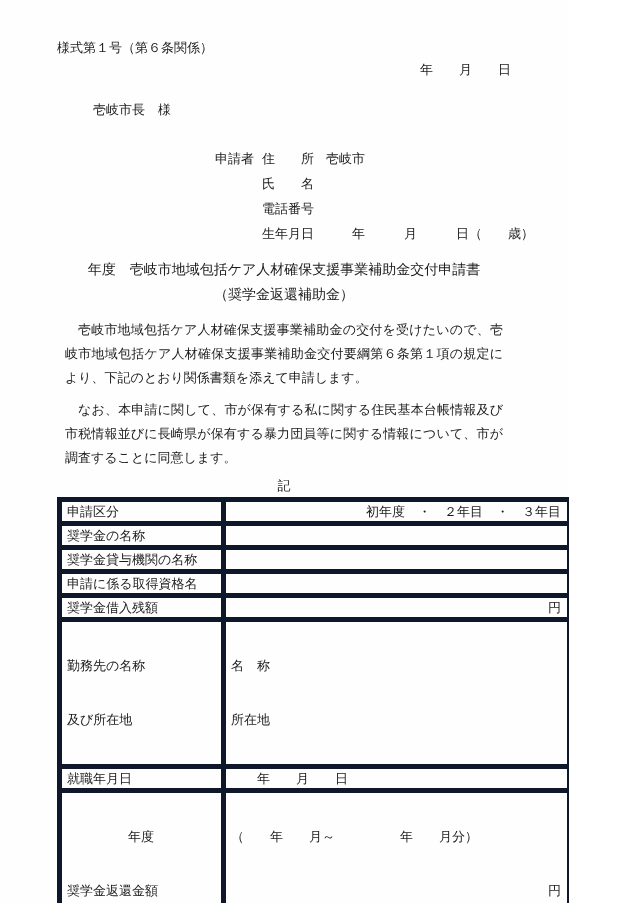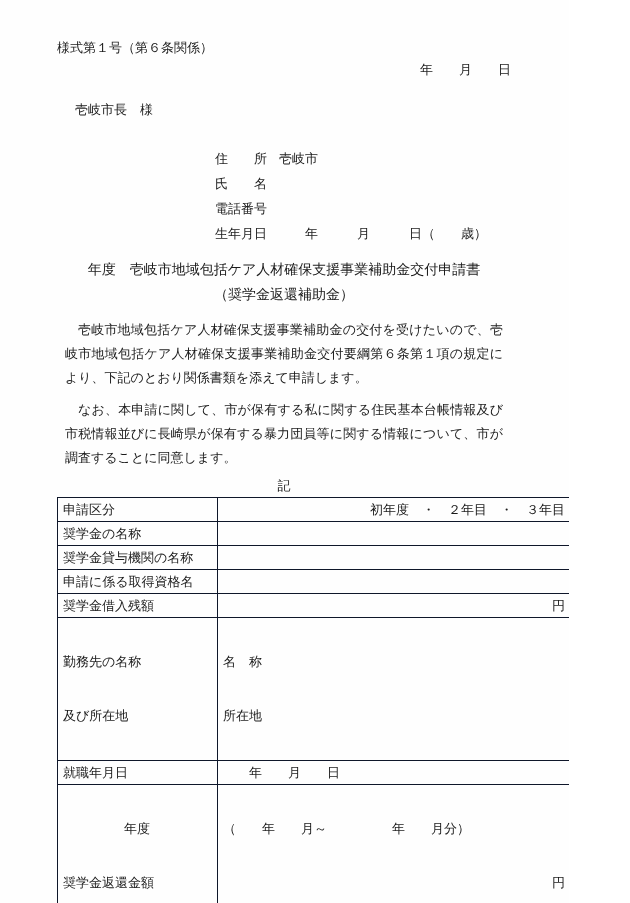--- a/index.html
+++ b/index.html
@@ -10,21 +10,21 @@
     background:#fefefe;
     color:#1b1b1b;
     font-family:"Liberation Serif","DejaVu Serif",serif;
     font-size:13px;
     line-height:16px;
     padding:40px 58px 13px 57px;
     overflow:hidden;
   }
   .form-number { text-align:left; }
   .date-line   { text-align:right; margin-top:6px; }
-  .addressee   { margin-top:24px; margin-left:18px; }
+  .addressee   { margin-top:24px; margin-left:36px; }
 
   .applicant { display:flex; margin-top:28px; margin-left:158px; line-height:25px; }
   .applicant-label { margin-right:8px; white-space:pre; }
   .arow { display:flex; }
   .alabel { white-space:pre; }
   .avalue { margin-left:12px; white-space:pre; }
 
   .title-block { margin-top:11px; text-align:center; line-height:25px; font-size:14px; }
 
   .para {
@@ -36,21 +36,21 @@
   .record-heading { text-align:center; margin-top:3px; }
 
   table.app-table {
     margin-top:3px;
     border-collapse:collapse;
     width:515px;
     table-layout:fixed;
     font-size:13px;
   }
   table.app-table td {
-    border:1px solid #0f172a;
+    border:5px solid #0f172a;
     padding:0 6px 0 5px;
     vertical-align:middle;
     overflow:hidden;
     white-space:pre;
   }
   td.c-label { width:148px; }
   tr.r-single { height:24px; }
   tr.r-double { height:46px; }
   tr.r-double td { padding-top:1px; padding-bottom:1px; }
   tr.r-double .cline { line-height:22px; }
@@ -63,20 +63,21 @@
 
 <div class="page">
 
   <div class="form-number">様式第１号（第６条関係）</div>
 
   <div class="date-line">年　　月　　日</div>
 
   <div class="addressee">壱岐市長　様</div>
 
   <div class="applicant">
+    <div class="applicant-label">申請者</div>
     <div class="applicant-rows">
       <div class="arow">
         <span class="alabel">住　　所</span>
         <span class="avalue">壱岐市</span>
       </div>
       <div class="arow">
         <span class="alabel">氏　　名</span>
         <span class="avalue"></span>
       </div>
       <div class="arow">

